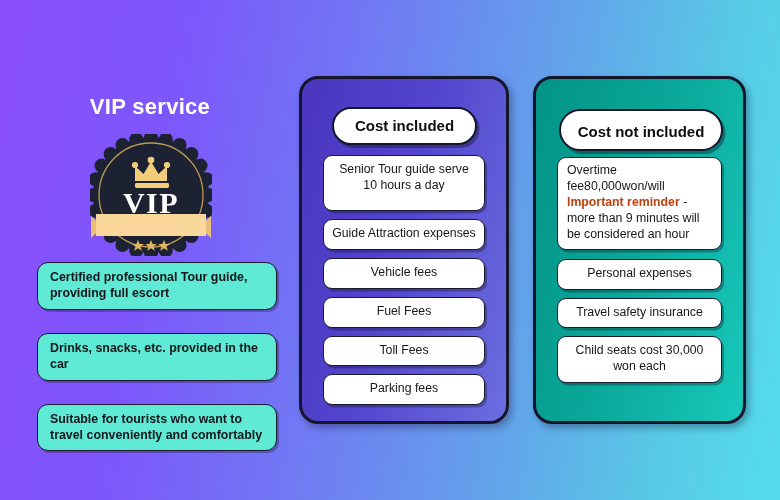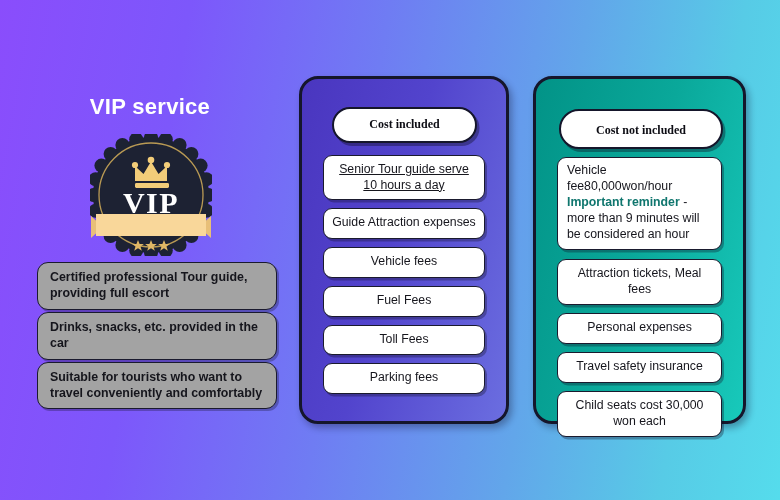--- a/index.html
+++ b/index.html
@@ -48,25 +48,25 @@
   .badge-wrap svg { display: block; }
 
   
   .feature-list {
     position: absolute;
     top: 262px;
     left: 37px;
     width: 240px;
   }
   .feature-item {
-    background: #a3a3a3;
+    background: #5eead4;
     border: 1.5px solid #1a1a2e;
     border-radius: 11px;
     padding: 6px 10px 7px 12px;
-    margin-bottom: 2px;
+    margin-bottom: 23px;
     font-size: 12.4px;
     font-weight: bold;
     color: #15151c;
     line-height: 1.32;
     box-shadow: 2px 2px 0 rgba(20,18,40,0.30);
   }
 
   
   .panel {
     position: absolute;
@@ -89,27 +89,26 @@
     width: 213px;
     height: 348px;
     background: linear-gradient(105deg, #029387 0%, #0aa89a 48%, #18c9bb 100%);
   }
 
   .panel-head {
     position: absolute;
     background: #ffffff;
     border: 2px solid #15162b;
     border-radius: 999px;
-    font-size: 12px;
+    font-size: 15px;
     font-weight: bold;
     color: #0d0d14;
     text-align: center;
     box-shadow: 2.5px 3px 0 rgba(12,10,32,0.38);
     white-space: nowrap;
-    font-family: Liberation Serif, serif;
   }
   .panel-mid .panel-head {
     left: 30px;
     top: 28px;
     width: 145px;
     padding: 8px 0 9px;
   }
   .panel-right .panel-head {
     left: 23px;
     top: 30px;
@@ -130,29 +129,29 @@
     border: 1.5px solid #1a1a2e;
     border-radius: 9px;
     font-size: 12.3px;
     color: #16161d;
     text-align: center;
     line-height: 1.28;
     padding: 6px 7px 7px;
     margin-bottom: 8px;
     box-shadow: 2px 2.5px 0 rgba(14,12,34,0.32);
   }
-  .panel-card.tall { padding: 6px 7px 6px; text-decoration: underline; }
+  .panel-card.tall { padding: 6px 7px 17px; }
   .panel-card.left-align {
     text-align: left;
     padding: 5px 8px 6px 9px;
     line-height: 1.30;
     margin-bottom: 9px;
   }
   .reminder {
-    color: #0f766e;
+    color: #c2410c;
     font-weight: bold;
   }
 </style>
 </head>
 <body>
 
 <div class="left-col">
 
   <div class="vip-title">VIP service</div>
 
@@ -231,21 +230,20 @@
     <div class="panel-card">Fuel Fees</div>
     <div class="panel-card">Toll Fees</div>
     <div class="panel-card">Parking fees</div>
   </div>
 </div>
 
 <div class="panel panel-right">
   <div class="panel-head">Cost not included</div>
   <div class="panel-items">
     <div class="panel-card left-align">
-      <span style="display: block;">Vehicle fee80,000won/hour</span>
+      <span style="display: block;">Overtime fee80,000won/will</span>
       <span class="reminder">Important reminder</span><span> - more than 9 minutes will be considered an hour</span>
     </div>
-    <div class="panel-card">Attraction tickets, Meal fees</div>
     <div class="panel-card">Personal expenses</div>
     <div class="panel-card">Travel safety insurance</div>
     <div class="panel-card">Child seats cost 30,000 won each</div>
   </div>
 </div>
 
 </body></html>

